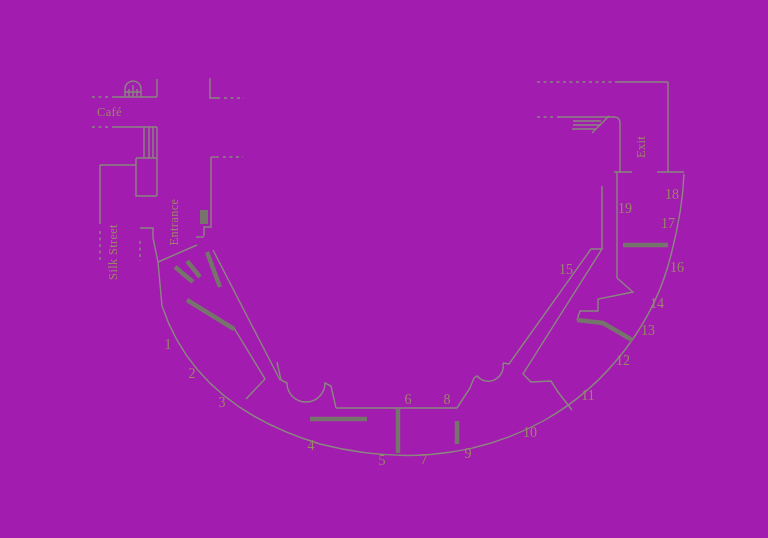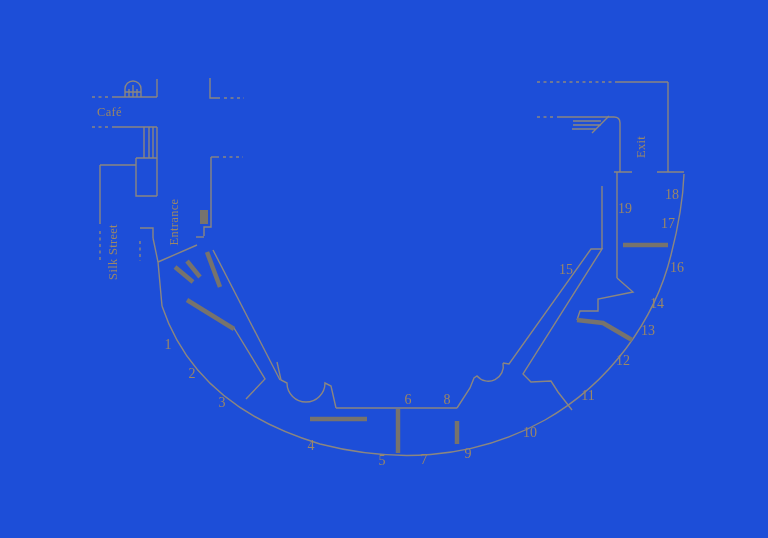--- a/index.html
+++ b/index.html
@@ -1,16 +1,16 @@
 <!DOCTYPE html>
 <html><head>
 <meta charset="utf-8">
 <style>
   html,body{margin:0;padding:0;background:#ffffff;}
-  .canvas{position:relative;width:768px;height:538px;background:#1d4ed8;overflow:hidden;
+  .canvas{position:relative;width:768px;height:538px;background:#a21caf;overflow:hidden;
           font-family:"Liberation Serif", serif;}
   svg{display:block;}
   .wall{stroke:#8b8680;stroke-width:1.4;fill:none;stroke-linecap:butt;stroke-linejoin:miter;}
   .dash{stroke-dasharray:3,3.5;}
   .thick{stroke:#77736d;stroke-width:4.5;fill:none;stroke-linecap:butt;stroke-linejoin:miter;}
   .lbl{fill:#9b8767;font-size:12.5px;letter-spacing:.3px;}
   .num{fill:#9b8767;font-size:14px;text-anchor:middle;}
 </style>
 </head>
 <body>

